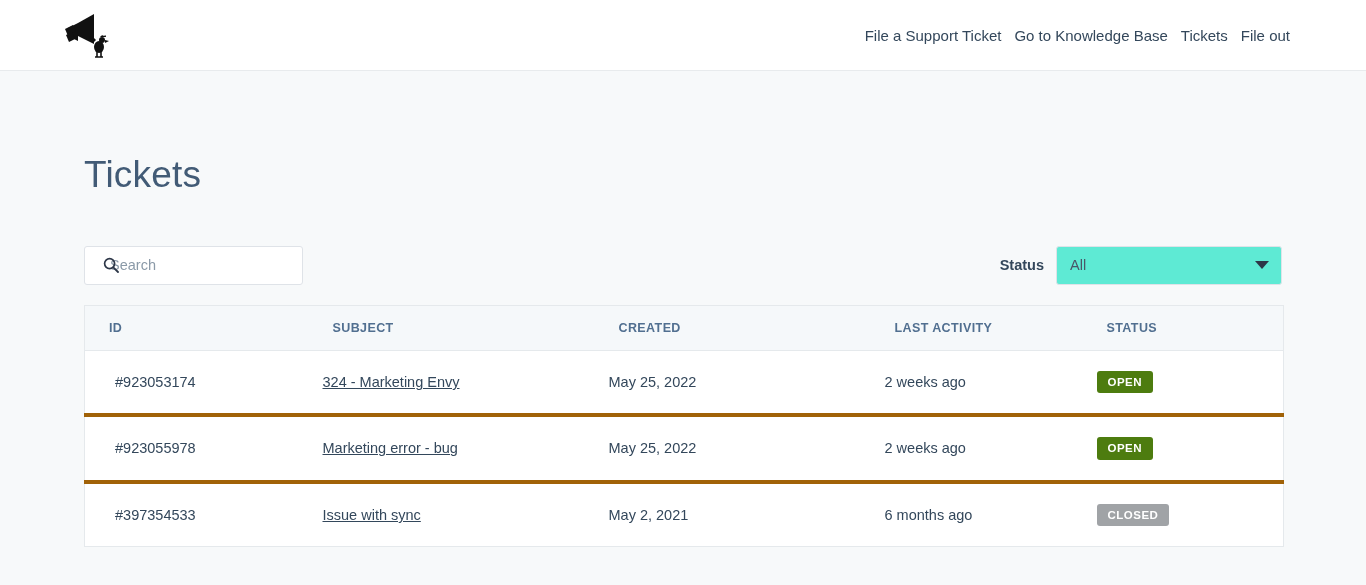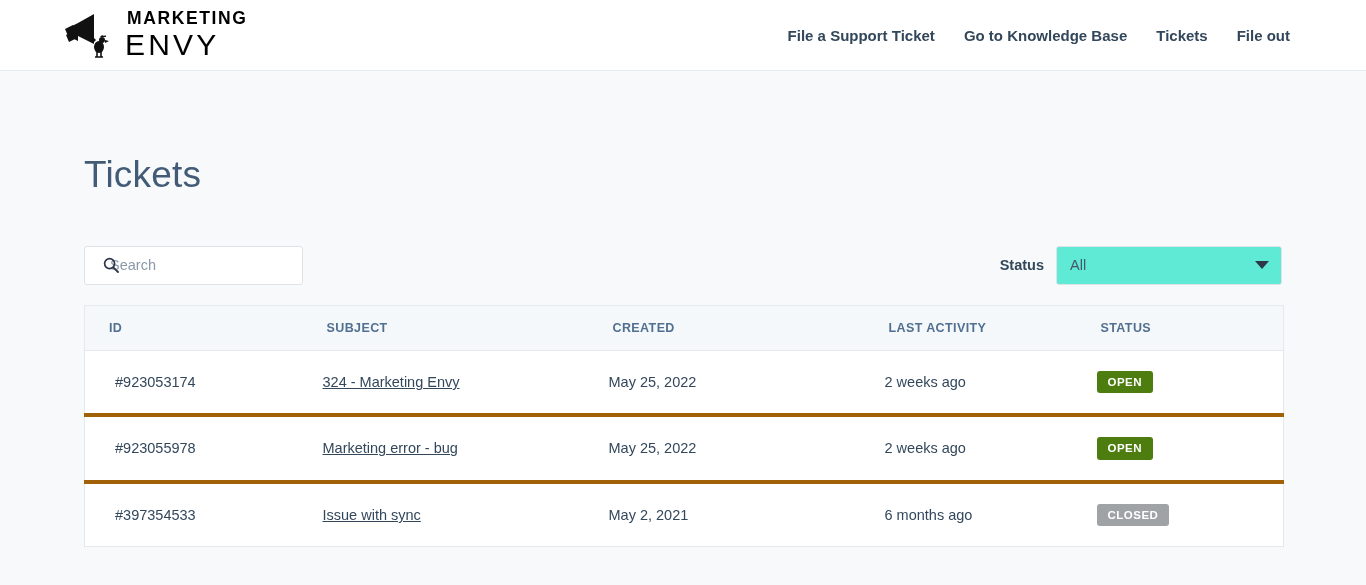--- a/index.html
+++ b/index.html
@@ -61,22 +61,21 @@
     font-weight: 300;
     letter-spacing: 3.2px;
     color: #000000;
     line-height: 1;
     font-family: "Liberation Sans", sans-serif;
   }
 
   .main-nav {
     display: flex;
     align-items: flex-end;
-    gap: 29px;
-    font-weight: bold;
+    gap: 13px;
   }
   .nav-link {
     font-size: 15px;
     color: #33475b;
     text-decoration: none;
     white-space: nowrap;
     cursor: pointer;
   }
 
   
@@ -183,21 +182,21 @@
     border-collapse: collapse;
     table-layout: fixed;
   }
   .tickets-table thead tr { background: #f5f8fa; }
   .tickets-table th {
     text-align: left;
     font-size: 12.5px;
     font-weight: bold;
     letter-spacing: 0.4px;
     color: #516f90;
-    padding: 15px 4px;
+    padding: 15px 10px;
     border-bottom: 1px solid #e5e9ec;
     text-transform: uppercase;
   }
   .tickets-table td {
     font-size: 14.5px;
     color: #33475b;
     padding: 20px 0;
     border-bottom: 4px solid #a16207;
     vertical-align: middle;
   }
@@ -252,24 +251,20 @@
 
         <path d="M40 26 q2 -3 4 -1 q2 -2 2 1 z" fill="#111111"></path>
 
         <path d="M45 29 l4 1 l-4 2 z" fill="#111111"></path>
 
         <path d="M34 31 q-4 -2 -5 -6 q5 1 7 4 z" fill="#111111"></path>
 
         <path d="M37 41 l0 5 M41 41 l0 5" stroke="#111111" stroke-width="1.6" fill="none"></path>
         <path d="M35 46 l4 0 M39 46 l4 0" stroke="#111111" stroke-width="1.6" fill="none"></path>
       </svg>
-    </span>
-    <span class="logo-text">
-      <span class="logo-marketing">MARKETING</span>
-      <span class="logo-envy">ENVY</span>
     </span>
   </div>
 
   <nav class="main-nav">
     <a class="nav-link" href="#">File a Support Ticket</a>
     <a class="nav-link" href="#">Go to Knowledge Base</a>
     <a class="nav-link" href="#">Tickets</a>
     <a class="nav-link" href="#">File out</a>
   </nav>
 

